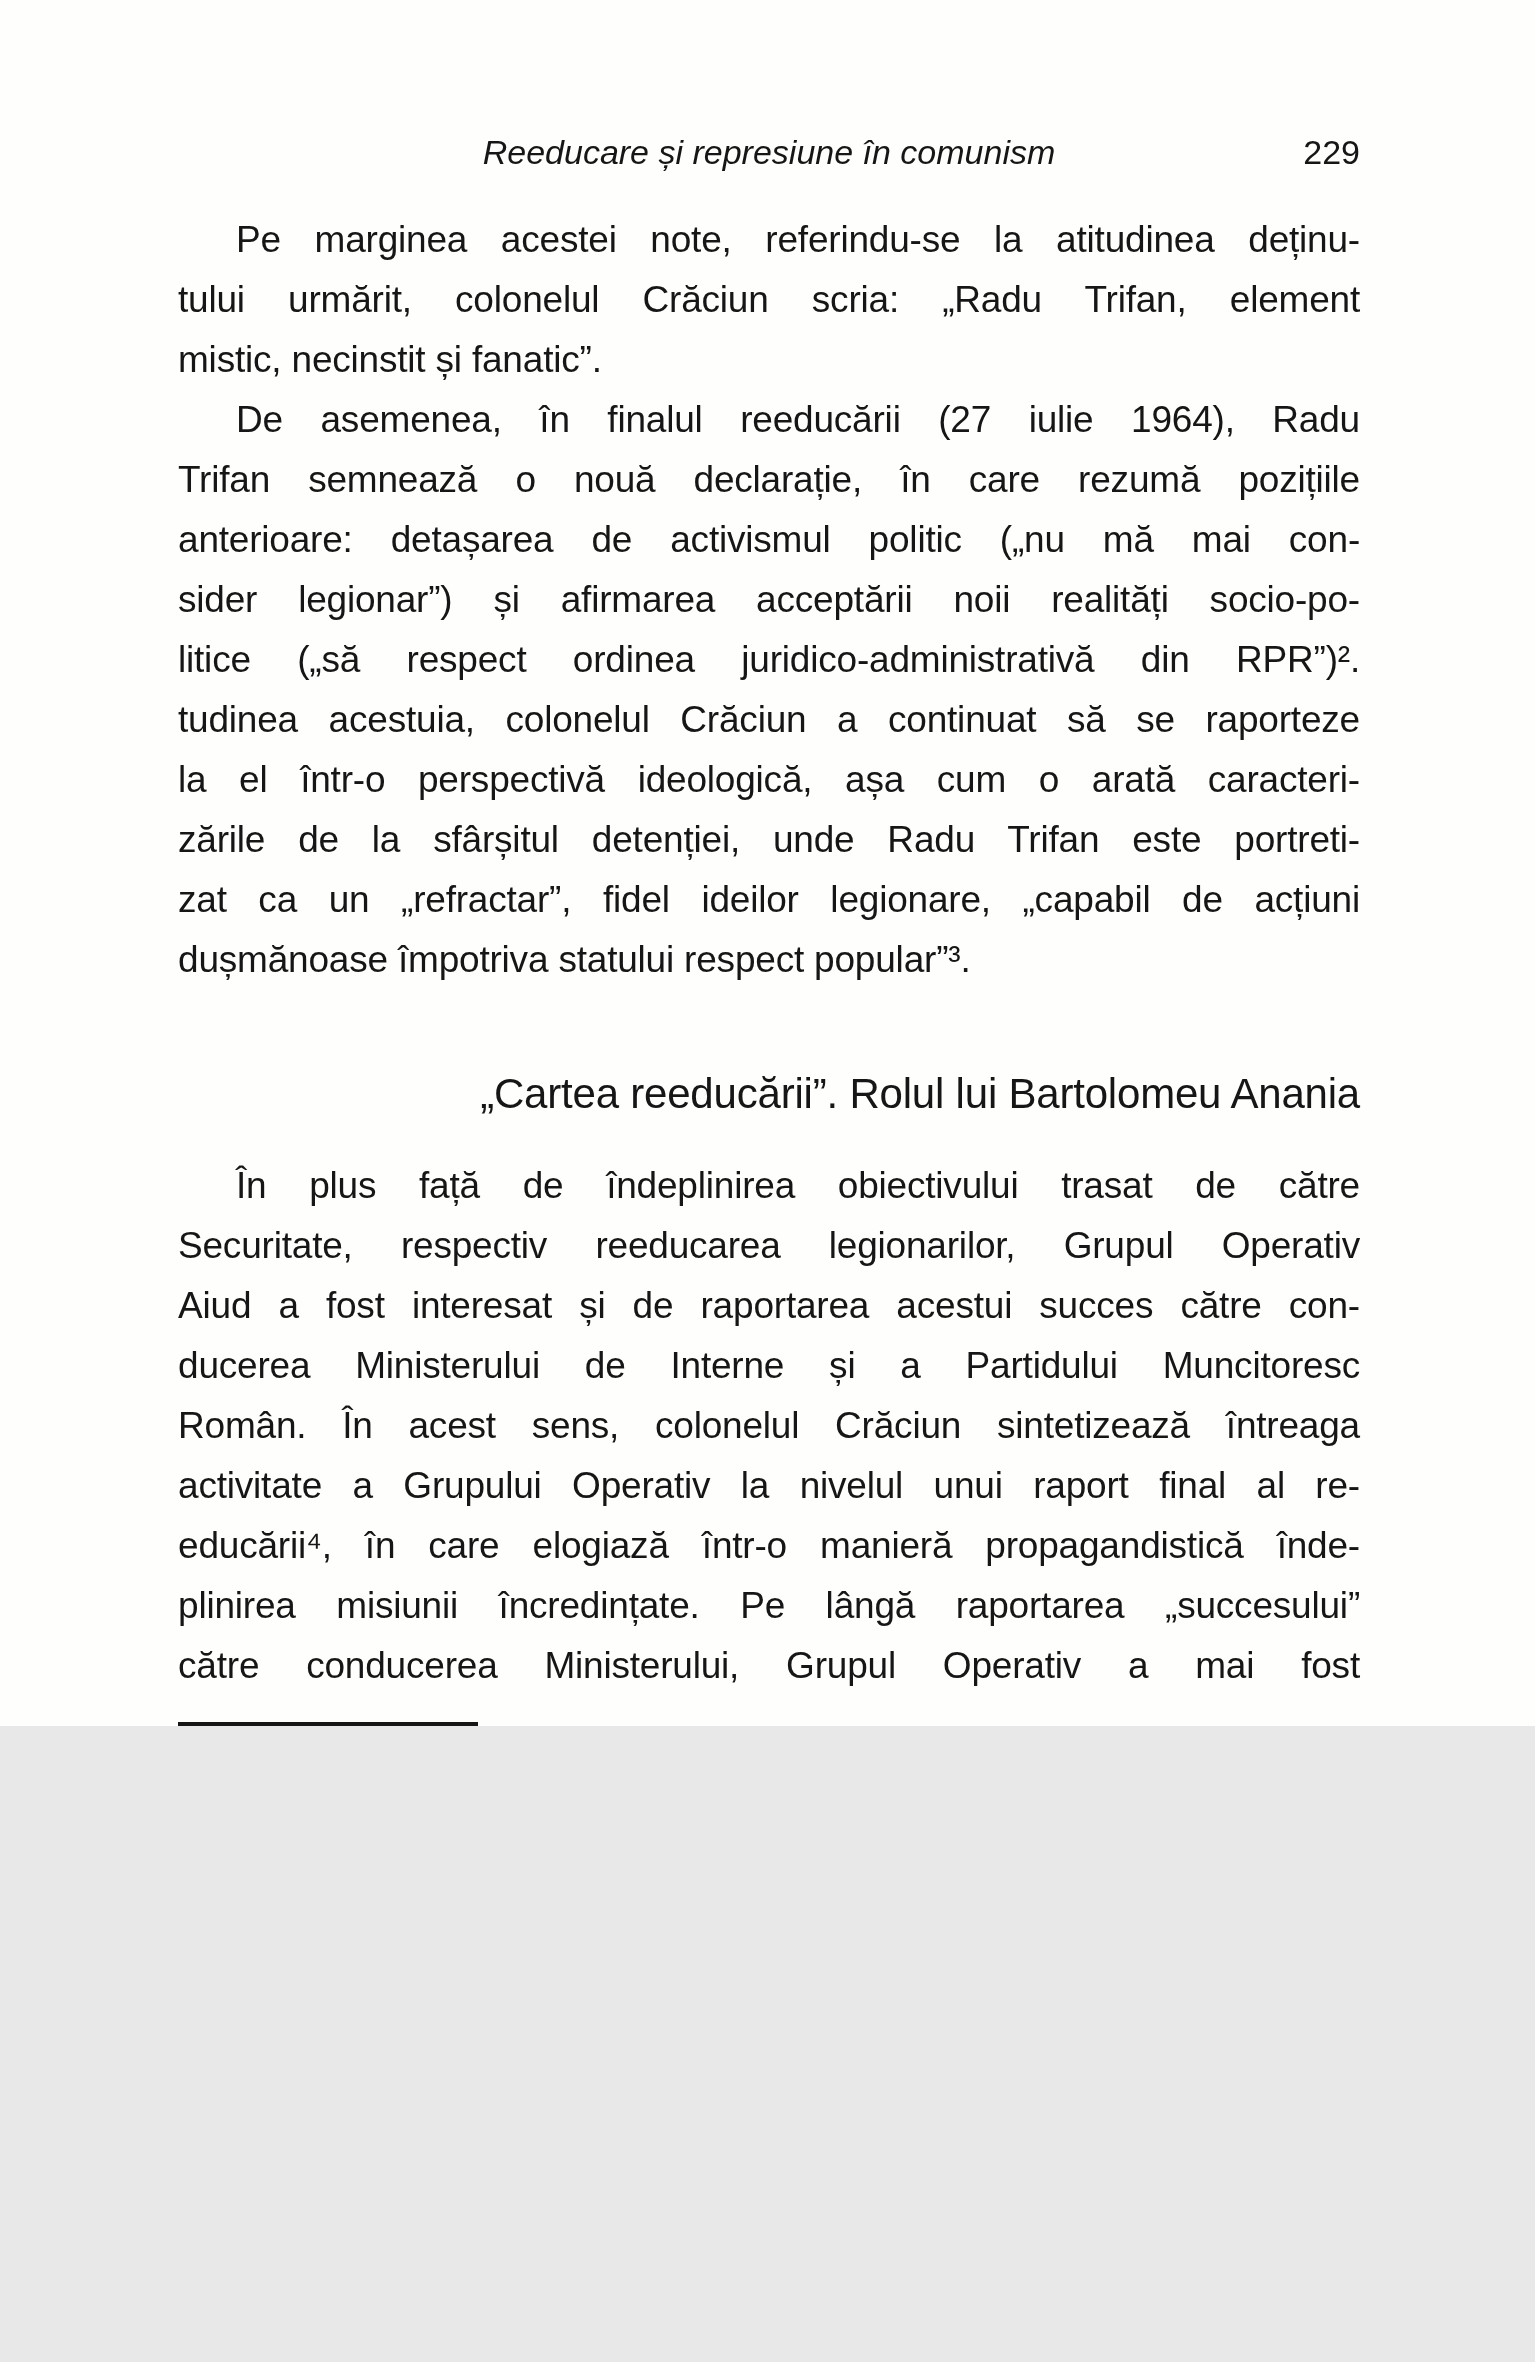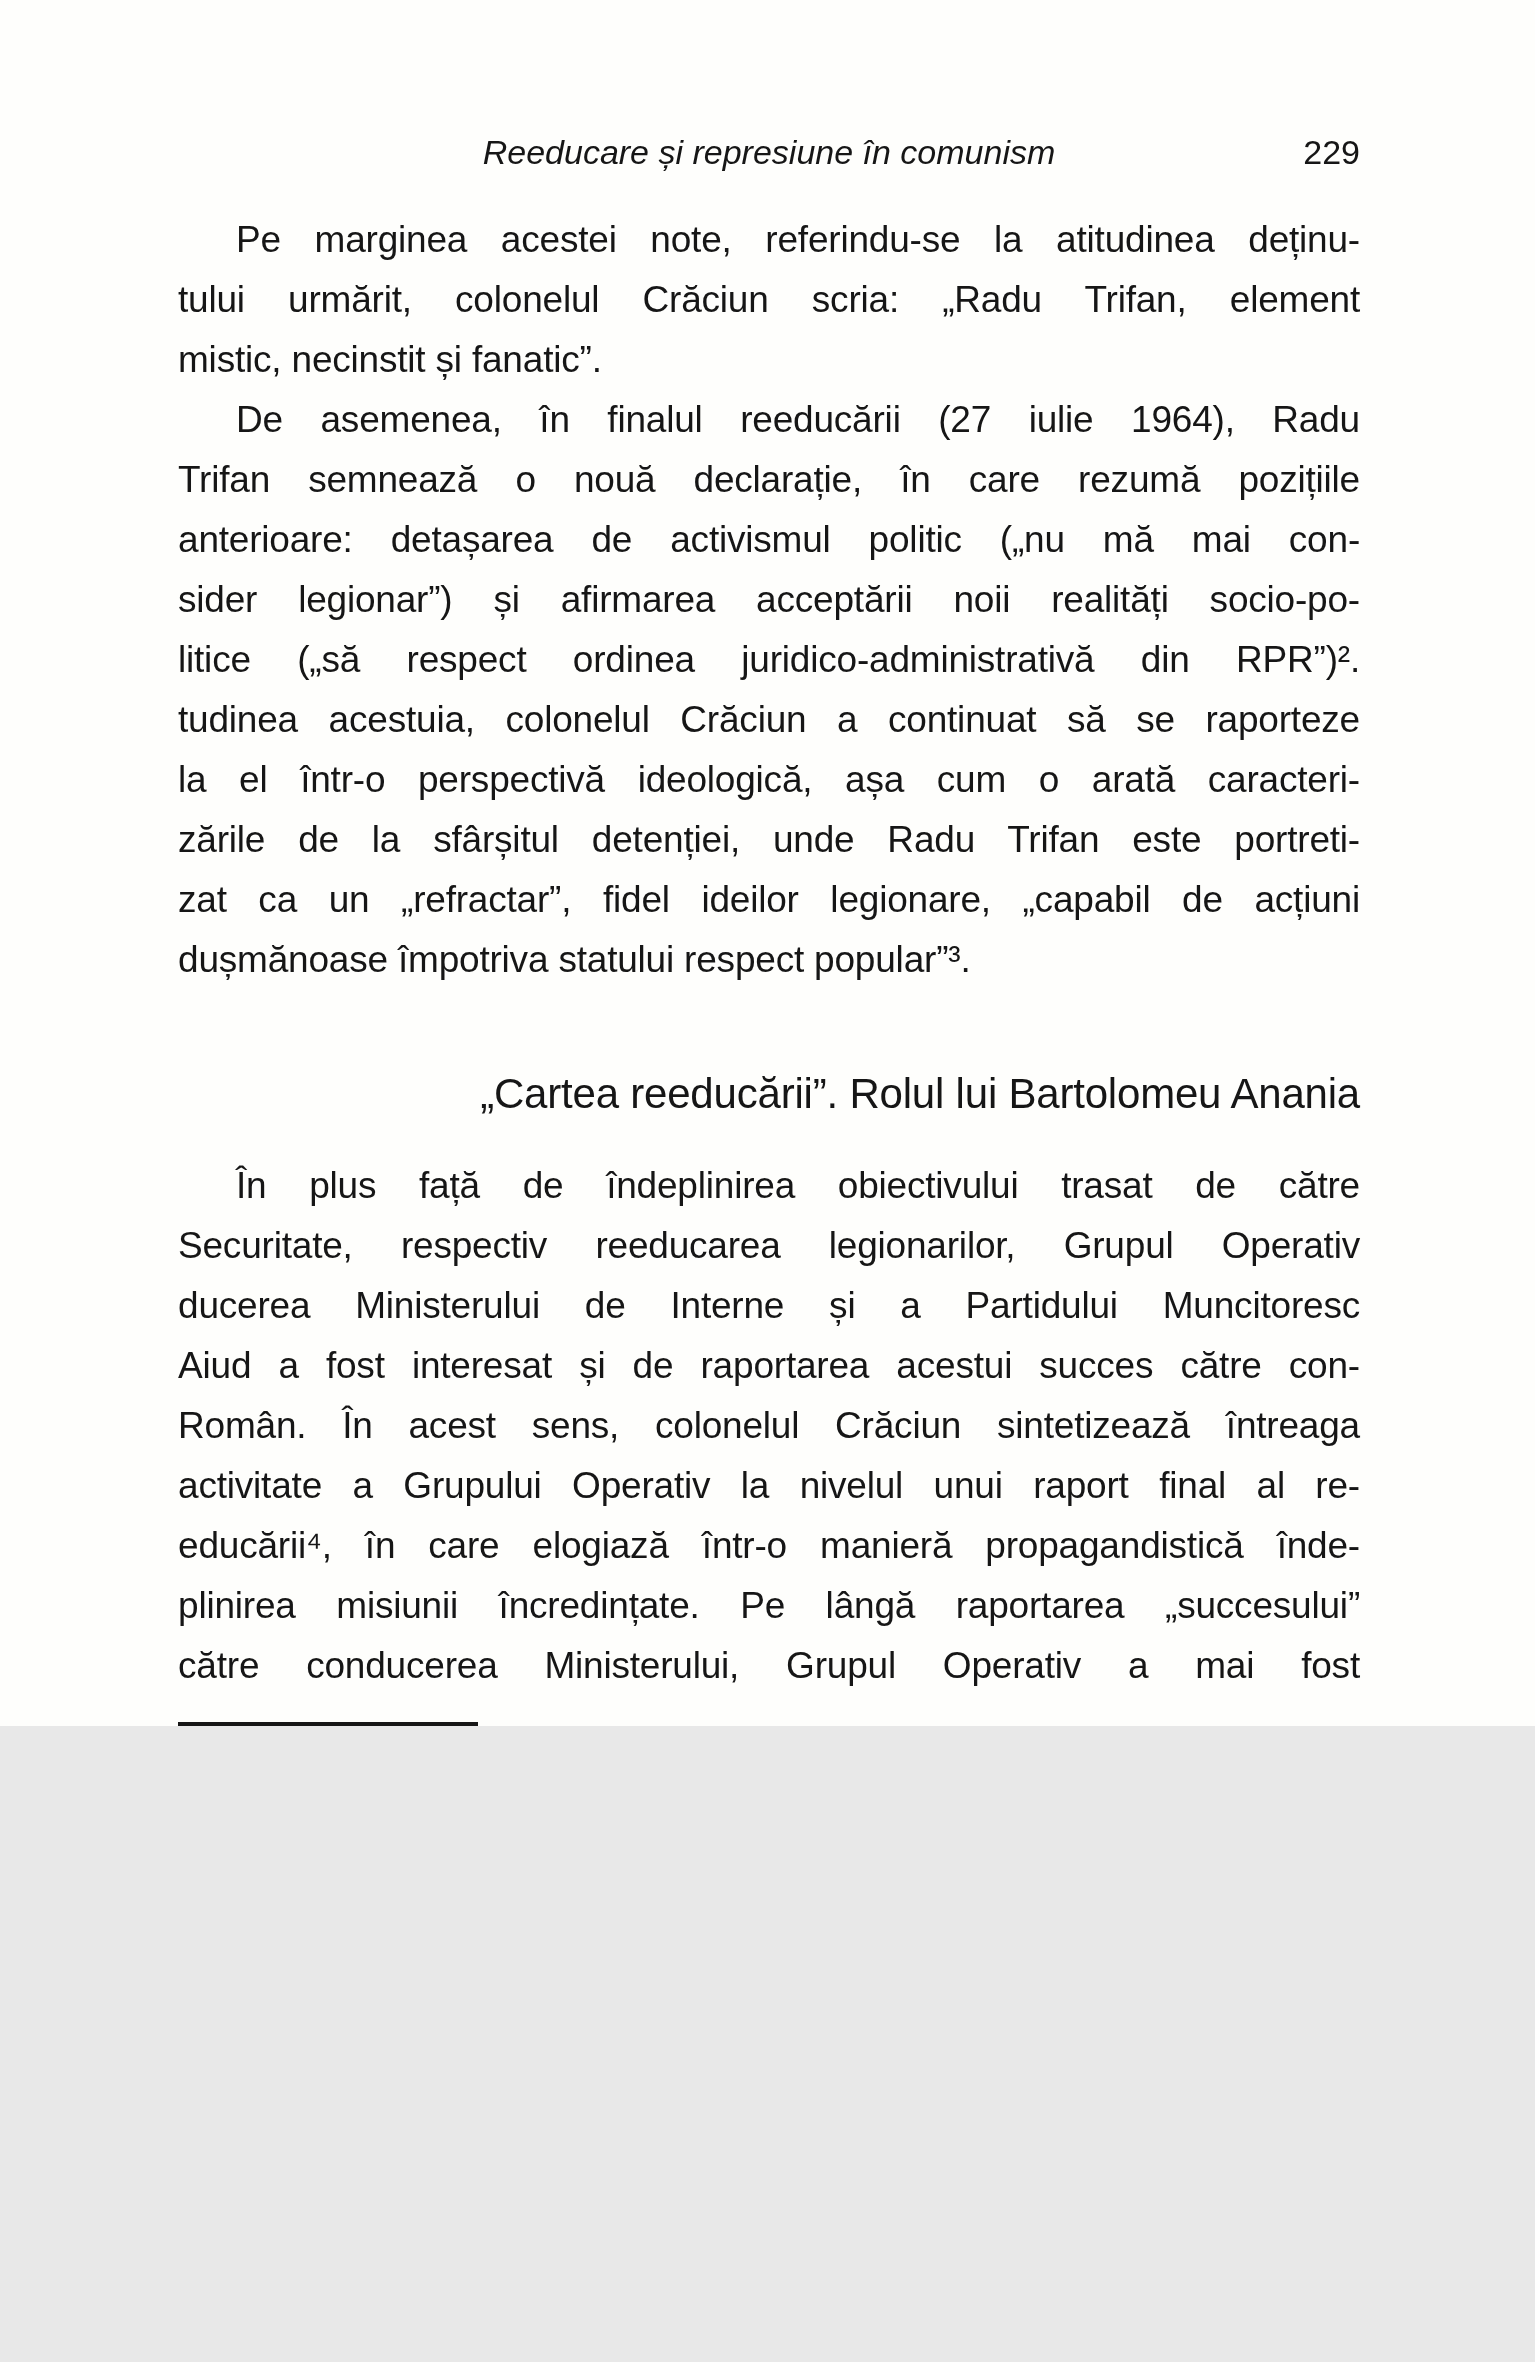--- a/index.html
+++ b/index.html
@@ -123,22 +123,22 @@
       <div class="line">zările de la sfârșitul detenției, unde Radu Trifan este portreti-</div>
       <div class="line">zat ca un „refractar”, fidel ideilor legionare, „capabil de acțiuni</div>
       <div class="last">dușmănoase împotriva statului respect popular”³.</div>
     </div>
 
     <h2 class="heading">„Cartea reeducării”. Rolul lui Bartolomeu Anania</h2>
 
     <div class="para p3">
       <div class="line indent">În plus față de îndeplinirea obiectivului trasat de către</div>
       <div class="line">Securitate, respectiv reeducarea legionarilor, Grupul Operativ</div>
+      <div class="line">Aiud a fost interesat și de raportarea acestui succes către con-</div>
       <div class="line">ducerea Ministerului de Interne și a Partidului Muncitoresc</div>
-      <div class="line">Aiud a fost interesat și de raportarea acestui succes către con-</div>
       <div class="line">Român. În acest sens, colonelul Crăciun sintetizează întreaga</div>
       <div class="line">activitate a Grupului Operativ la nivelul unui raport final al re-</div>
       <div class="line">educării⁴, în care elogiază într-o manieră propagandistică înde-</div>
       <div class="line">plinirea misiunii încredințate. Pe lângă raportarea „succesului”</div>
       <div class="line">către conducerea Ministerului, Grupul Operativ a mai fost</div>
     </div>
 
     <div class="fnrule"></div>
 
     <div class="footnotes">

